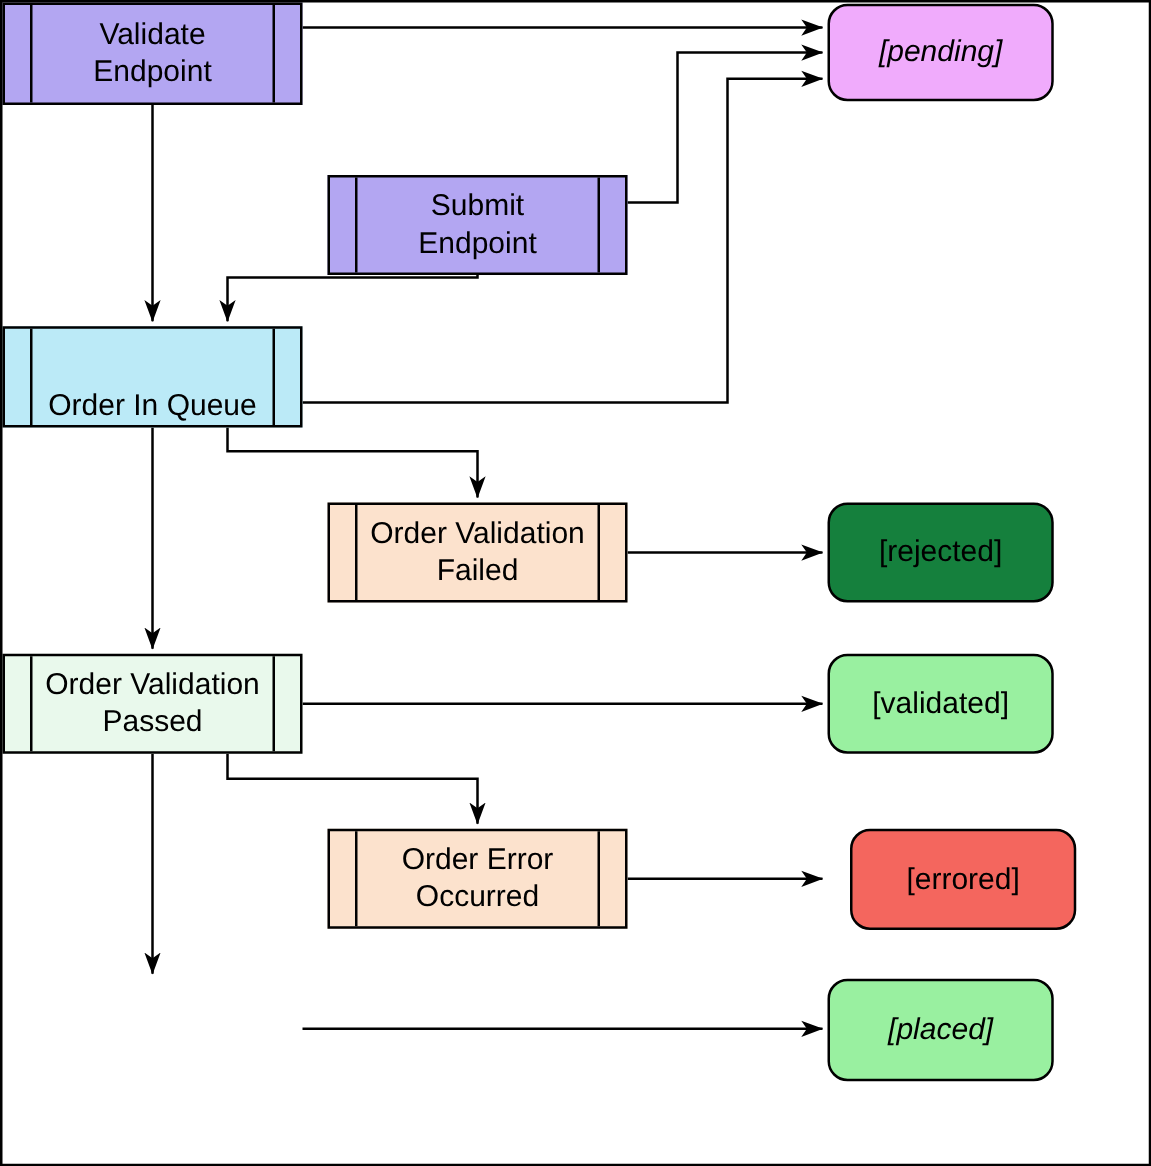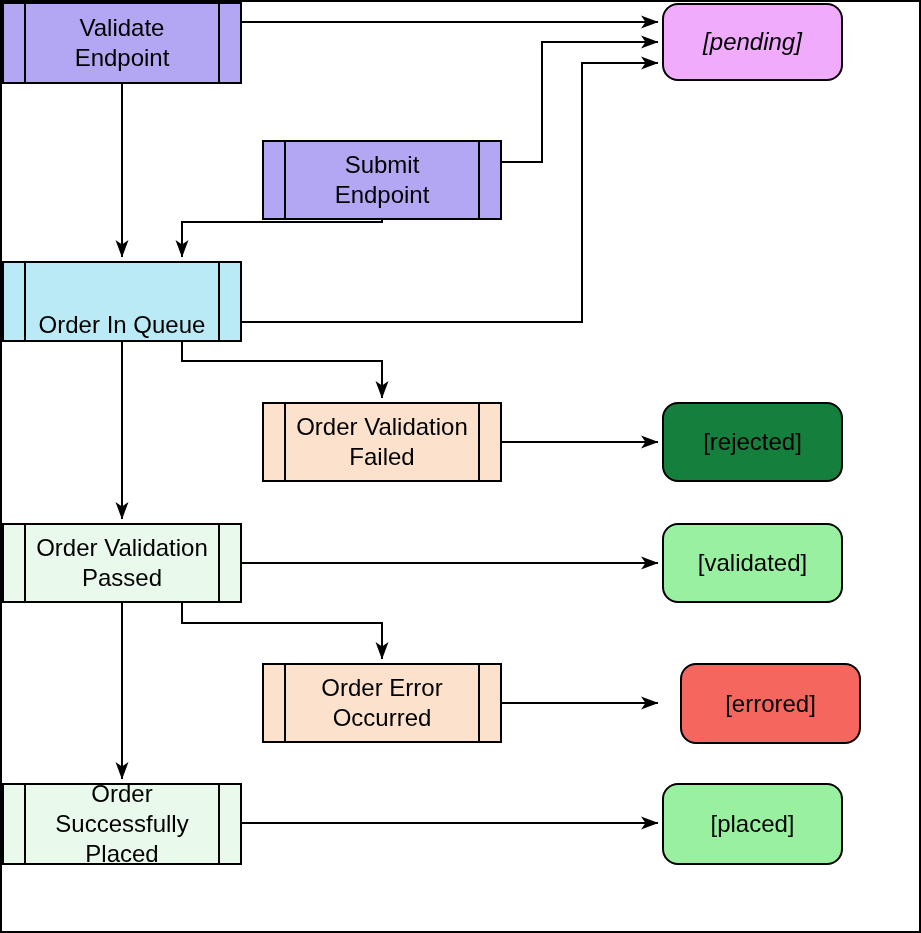--- a/index.html
+++ b/index.html
@@ -110,26 +110,19 @@
   </div>
 
   <div class="node terminal" style="left: 662px; top: 523px; width: 181px; height: 80px; background-color: rgb(153, 240, 160);">
     <span class="label">[validated]</span>
   </div>
 
   <div class="node terminal" style="left: 680px; top: 663px; width: 181px; height: 81px; background-color: rgb(244, 102, 94);">
     <span class="label">[errored]</span>
   </div>
 
-  <div class="node" style="left: 2px; top: 783px; width: 240px; height: 82px; background-color: rgb(233, 249, 236);">
-    <span class="bar l"></span>
-    <span class="bar r"></span>
-    <span class="label">Order
-Successfully
-Placed</span>
-  </div>
 
-  <div class="node terminal" style="left: 662px; top: 783px; width: 181px; height: 82px; background-color: rgb(153, 240, 160);">
+  <div class="node terminal" style="left: 662px; top: 783px; width: 181px; height: 82px; background-color: rgb(153, 240, 160); font-style: italic;">
     <span class="label">[placed]</span>
   </div>
 
   <div class="frame"></div>
 </div>
 
 </body></html>

